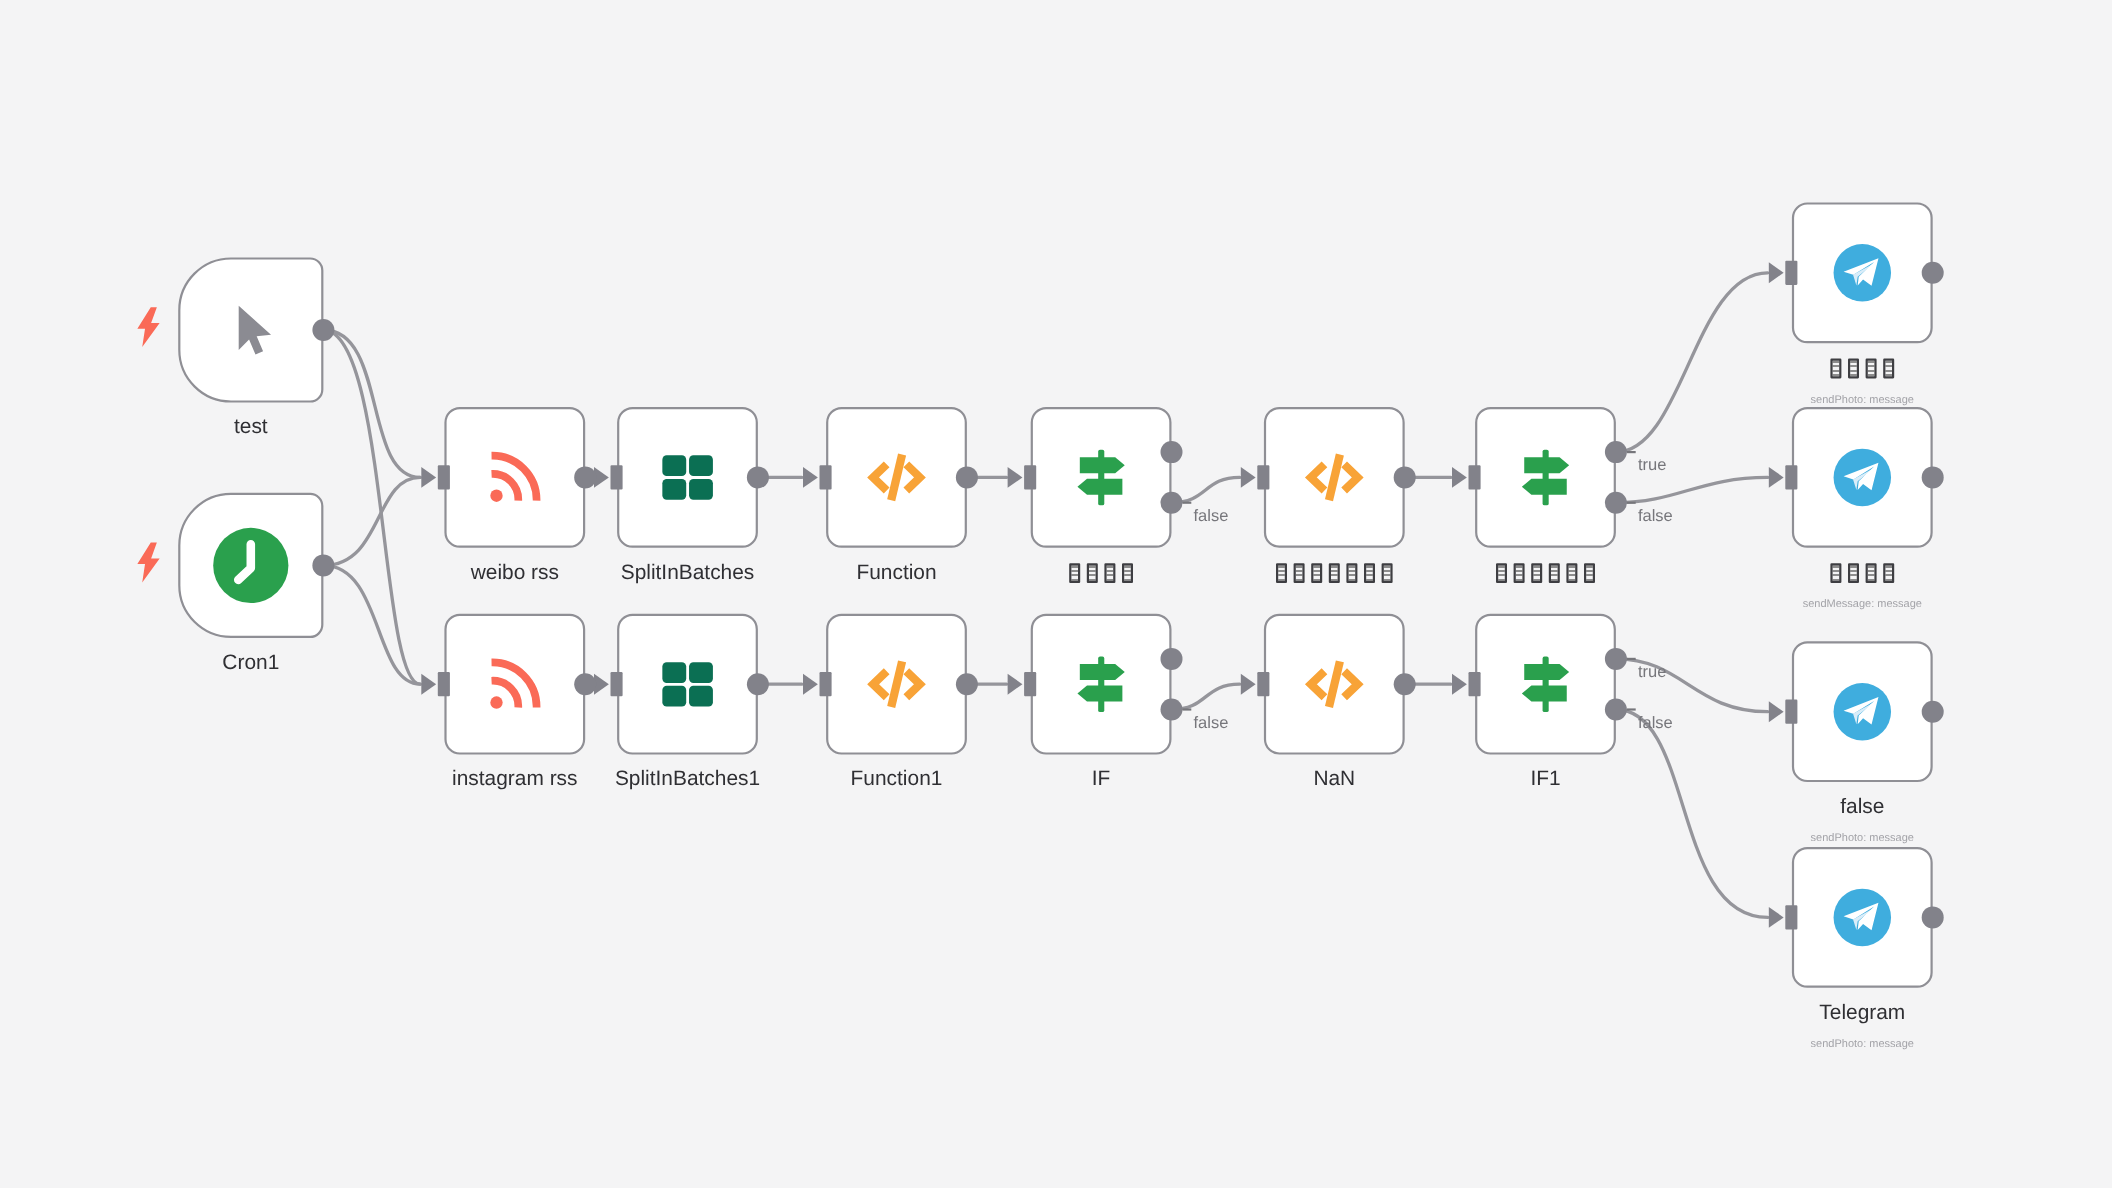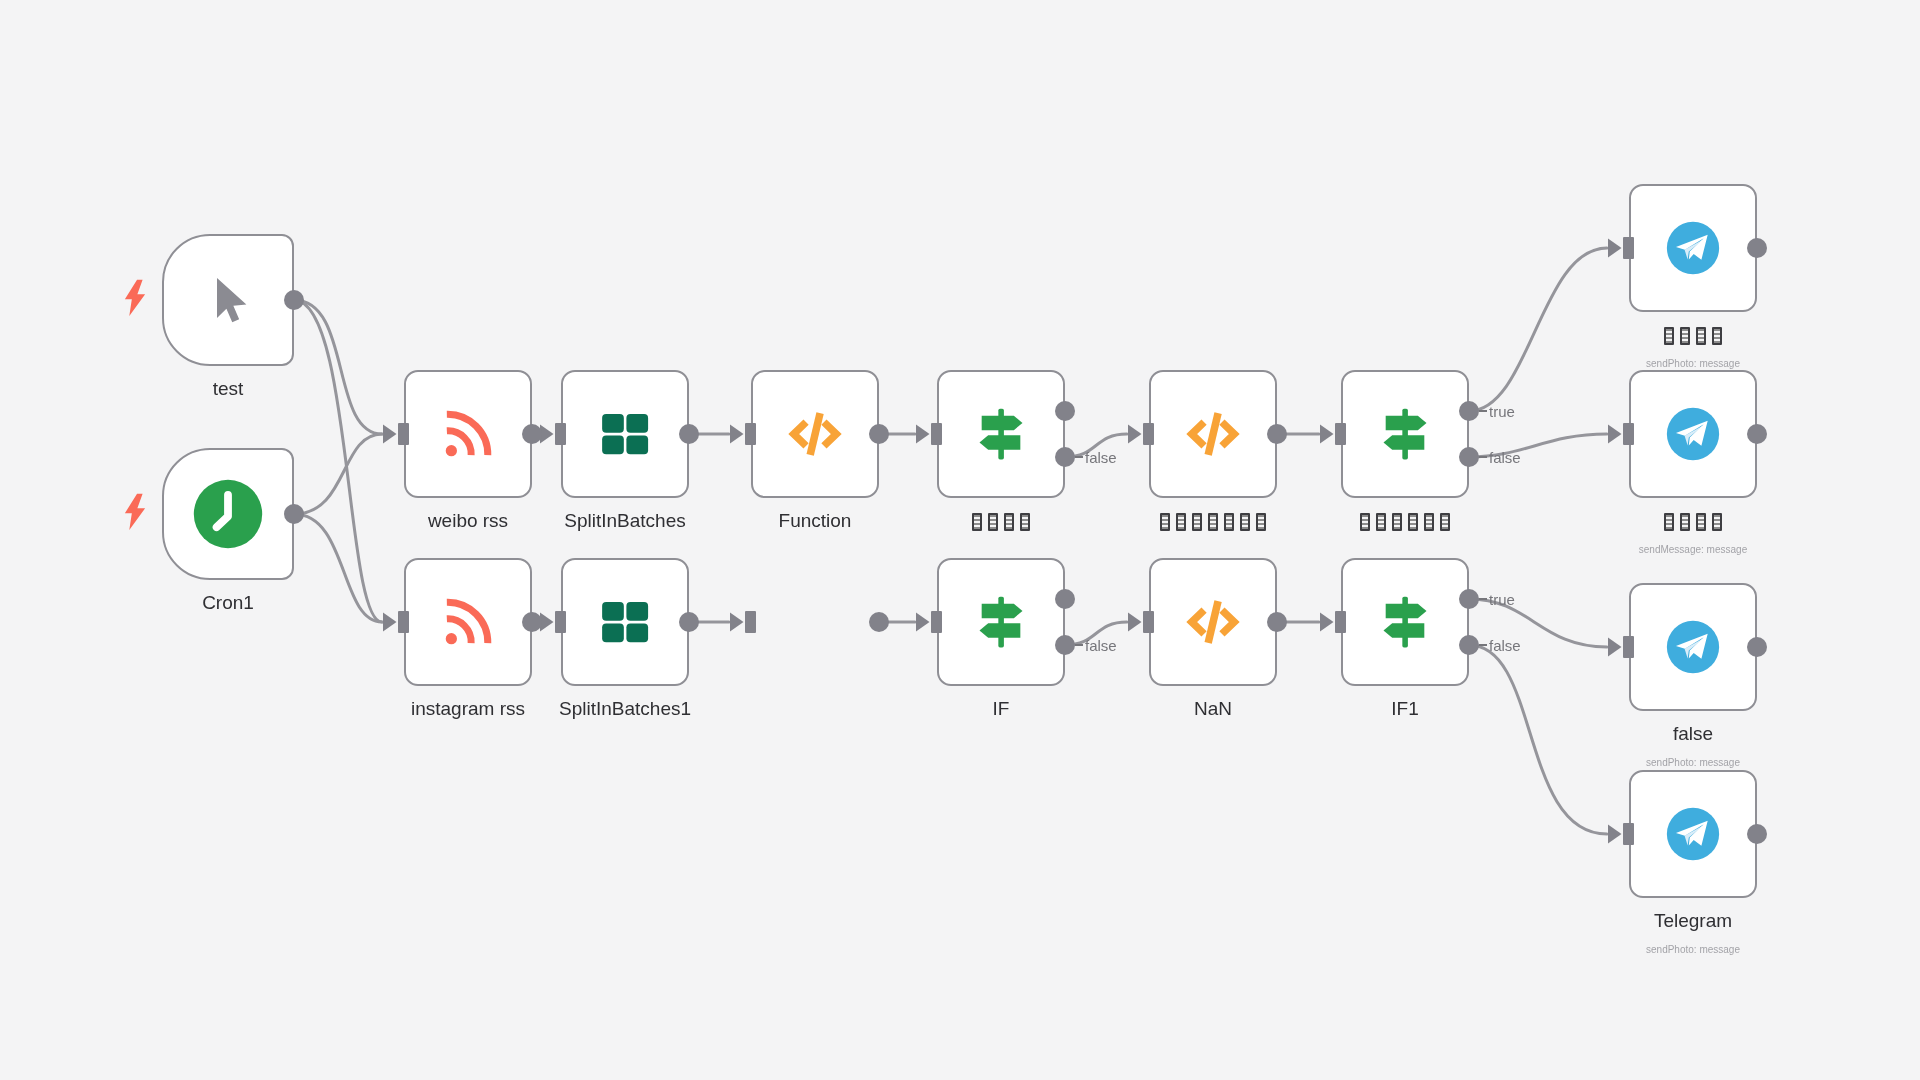--- a/index.html
+++ b/index.html
@@ -25,21 +25,21 @@
   
   .tofu{display:inline-block;width:6px;height:14px;border:2px solid #3e3e42;
         border-radius:1px;margin:0 3px;vertical-align:middle;
         background:repeating-linear-gradient(to bottom,#8d8d8d 0 2px,#f4f4f5 2px 4px);}
 
   
   .edges{position:absolute;left:0;top:0;z-index:6;pointer-events:none;}
   .nodes-layer{position:absolute;left:0;top:0;z-index:2;width:100%;height:100%;}
   .edges path.wire{fill:none;stroke:#95959b;stroke-width:3;stroke-linecap:round;}
   .portlabel{position:absolute;z-index:7;font-size:15px;color:#76767b;
-             transform:translateY(-50%);white-space:nowrap;pointer-events:none;}
+             transform:translateY(-50%);white-space:nowrap;pointer-events:none;margin-top:12px;}
 </style>
 </head>
 <body>
 
 <div class="canvas">
 
   <svg width="0" height="0" style="position:absolute">
     <defs>
       <g id="ic-rss" stroke="#fa6a57" fill="none" stroke-width="3.1">
         <circle cx="4.6" cy="19.4" r="2.5" fill="#fa6a57" stroke="none"></circle>
@@ -218,20 +218,28 @@
 
     <div class="nodewrap" style="left:561px;top:558px">
       <div class="node">
         <svg width="56" height="56" viewBox="0 0 24 24">
             <use href="#ic-grid"></use>
           </svg>
       </div>
       <div class="nlabel">SplitInBatches1</div>
     </div>
 
+    <div class="nodewrap" style="left:751px;top:558px">
+      <div class="node">
+        <svg width="58" height="58" viewBox="0 0 24 24">
+            <use href="#ic-code"></use>
+          </svg>
+      </div>
+      <div class="nlabel">Function1</div>
+    </div>
 
     <div class="nodewrap" style="left:937px;top:558px">
       <div class="node">
         <svg width="58" height="58" viewBox="0 0 24 24">
             <use href="#ic-signpost"></use>
           </svg>
       </div>
       <div class="nlabel">IF</div>
     </div>
 

